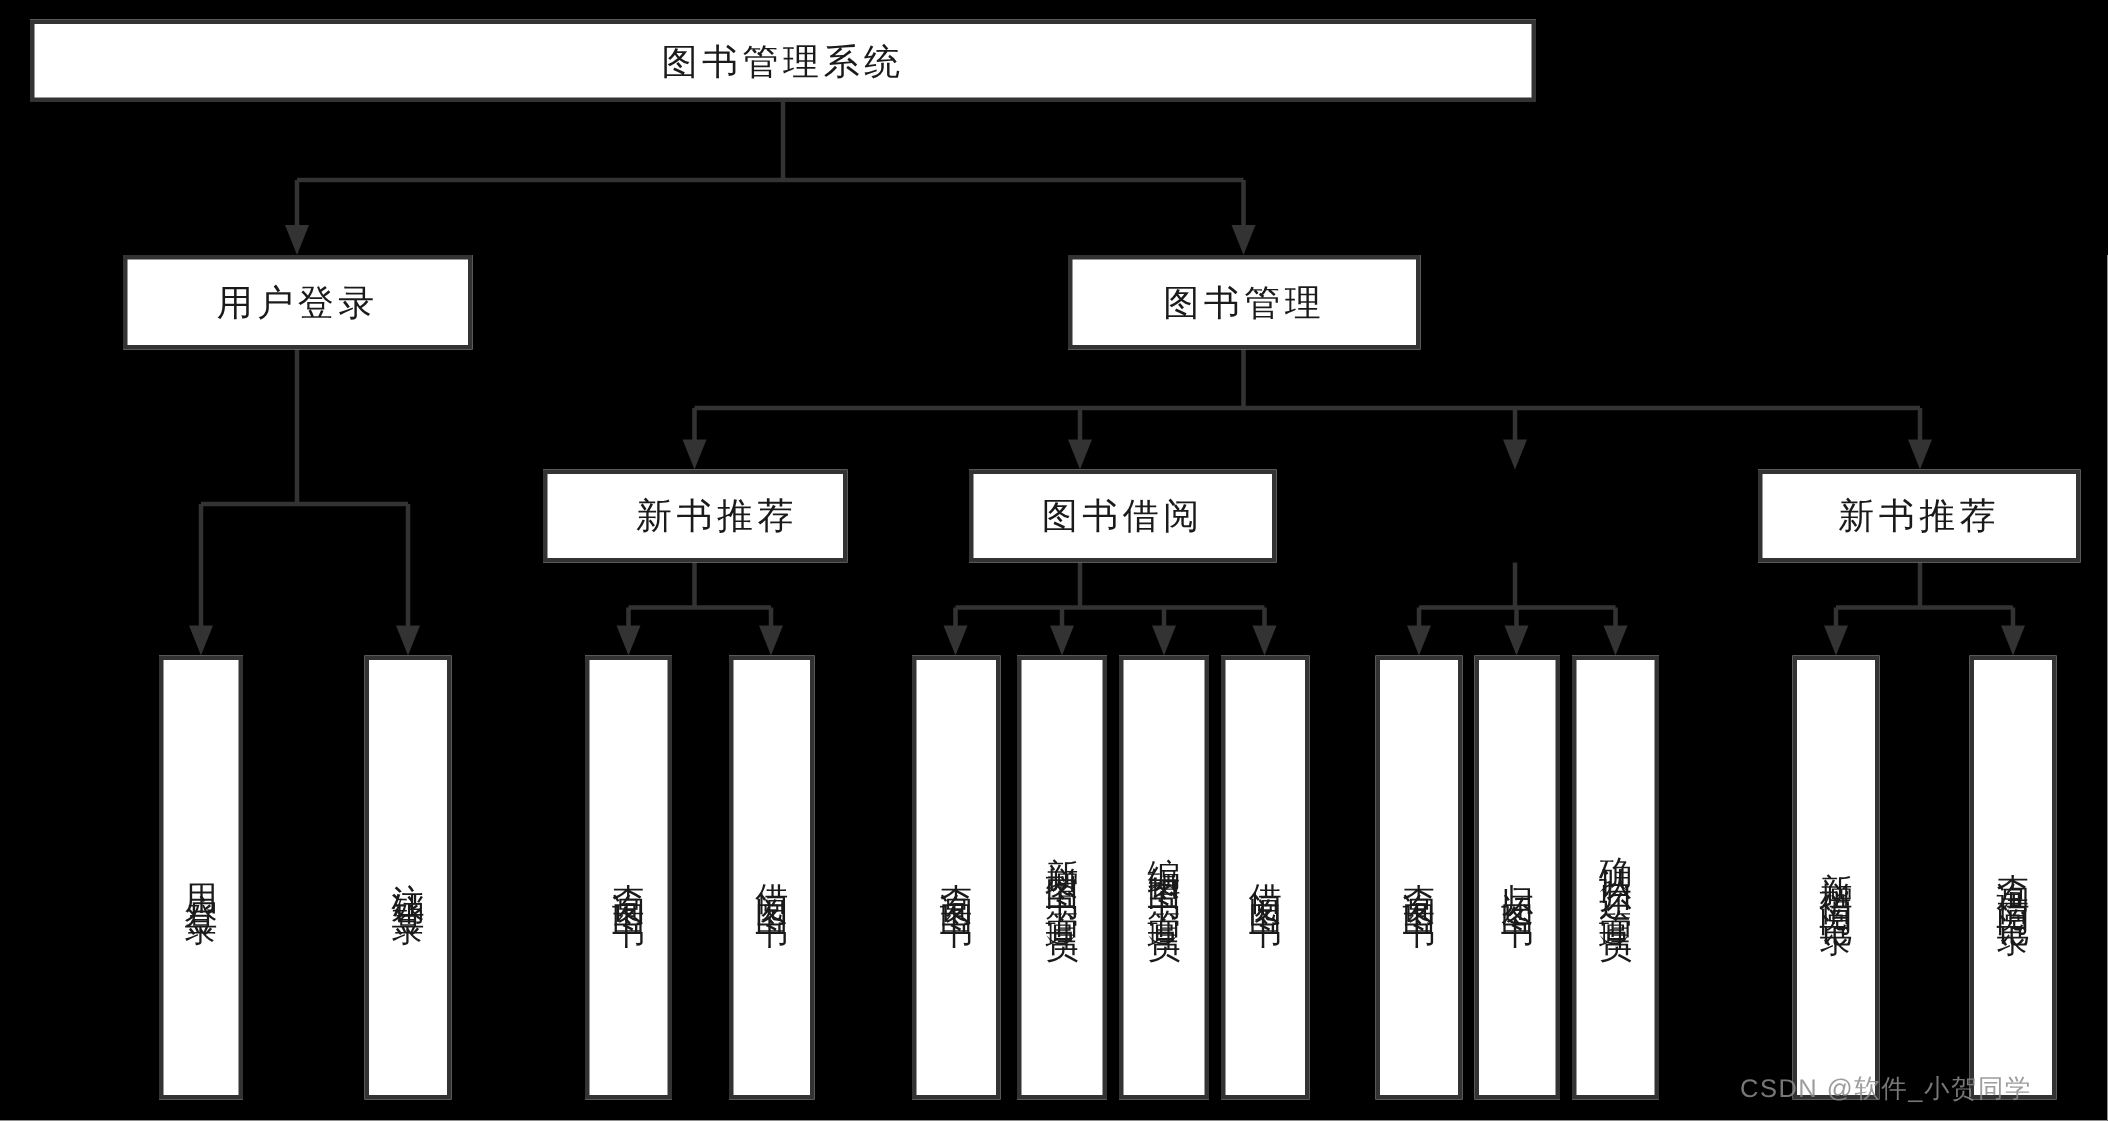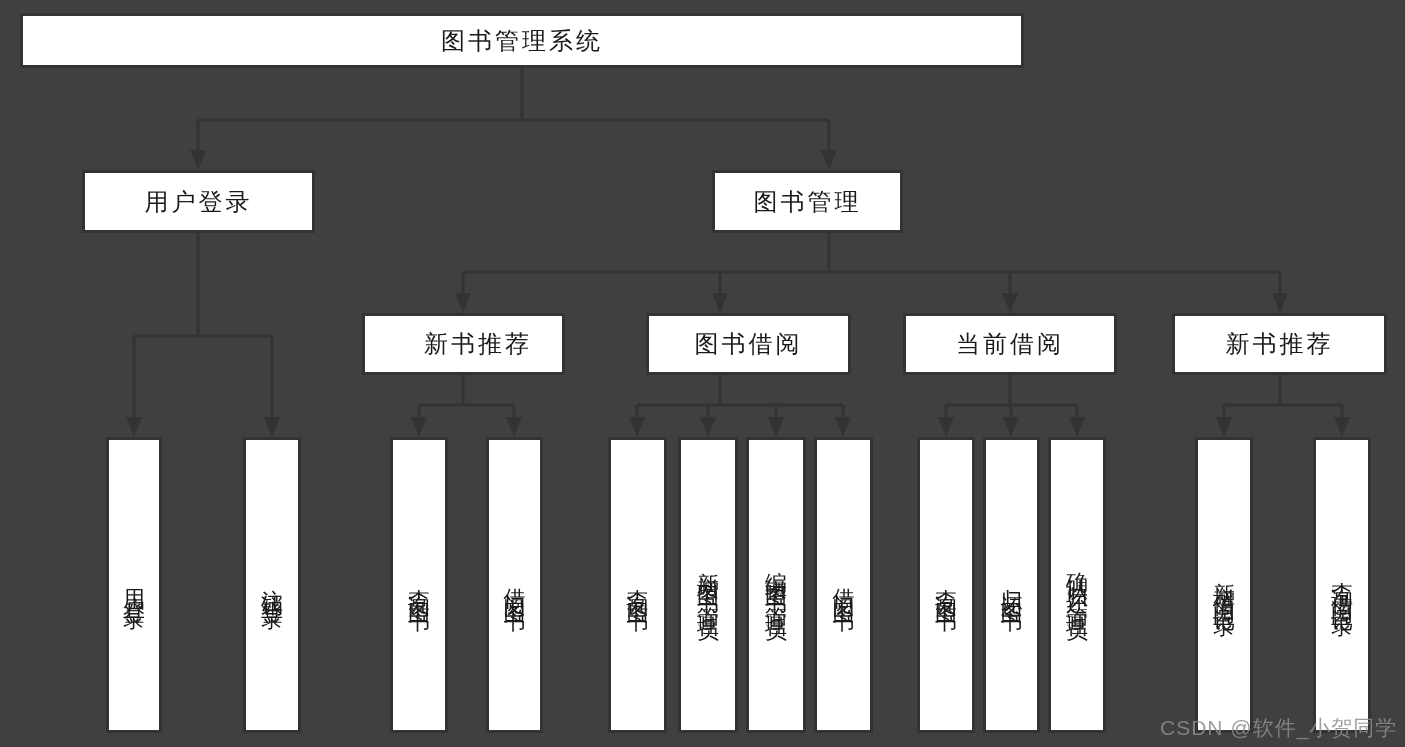--- a/index.html
+++ b/index.html
@@ -1,20 +1,20 @@
 <!DOCTYPE html>
 <html><head>
 <meta charset="utf-8">
 <style>
   html, body { margin: 0; padding: 0; background: #ffffff; }
   .canvas {
     position: relative;
     width: 1405px;
     height: 747px;
-    background: #404040;
+    background: #000000;
     font-family: "Liberation Sans", sans-serif;
     overflow: hidden;
   }
   .connectors {
     position: absolute;
     left: 0; top: 0;
   }
   .node {
     position: absolute;
     box-sizing: border-box;
@@ -33,21 +33,21 @@
     writing-mode: vertical-rl;
     text-orientation: mixed;
     font-size: 22px;
     letter-spacing: 7px;
     white-space: nowrap;
   }
   .watermark {
     position: absolute;
     left: 1160px;
     top: 714px;
-    font-size: 21px;
+    font-size: 17px;
     letter-spacing: 1px;
     color: rgba(140, 140, 140, 0.85);
     z-index: 5;
     white-space: nowrap;
   }
 </style>
 </head>
 <body>
 
 <div class="canvas">
@@ -84,25 +84,24 @@
     <polygon fill="#333333" points="1069,417 1085,417 1077,437"></polygon>
 
     <path d="M1280,375 V405 M1224,405 H1342 M1224,405 V420 M1342,405 V420" stroke="#333333" stroke-width="3" fill="none"></path>
     <polygon fill="#333333" points="1216,417 1232,417 1224,437"></polygon>
     <polygon fill="#333333" points="1334,417 1350,417 1342,437"></polygon>
   </svg>
 
   <div class="node" style="left:20px; top:13px; width:1004px; height:55px;">图书管理系统</div>
 
   <div class="node" style="left:82px; top:170px; width:233px; height:63px;">用户登录</div>
-  <div class="node" style="left:712px; top:170px; width:191px; height:63px;">图书管理</div>
+  <div class="node" style="left:712px; top:170px; width:235px; height:63px;">图书管理</div>
 
   <div class="node" style="left:362px; top:313px; width:203px; height:62px;padding-left:29px;">新书推荐</div>
   <div class="node" style="left:646px; top:313px; width:205px; height:62px;">图书借阅</div>
-  <div class="node" style="left:903px; top:313px; width:214px; height:62px;">当前借阅</div>
   <div class="node" style="left:1172px; top:313px; width:215px; height:62px;">新书推荐</div>
 
   <div class="node vnode" style="left:106px; top:437px; width:56px; height:296px;">用户登录</div>
   <div class="node vnode" style="left:243px; top:437px; width:58px; height:296px;">注销登录</div>
 
   <div class="node vnode" style="left:390px; top:437px; width:58px; height:296px;">查询图书</div>
   <div class="node vnode" style="left:486px; top:437px; width:57px; height:296px;">借阅图书</div>
 
   <div class="node vnode" style="left:608px; top:437px; width:59px; height:296px;">查询图书</div>
   <div class="node vnode" style="left:678px; top:437px; width:60px; height:296px;">新增图书（管理员）</div>

